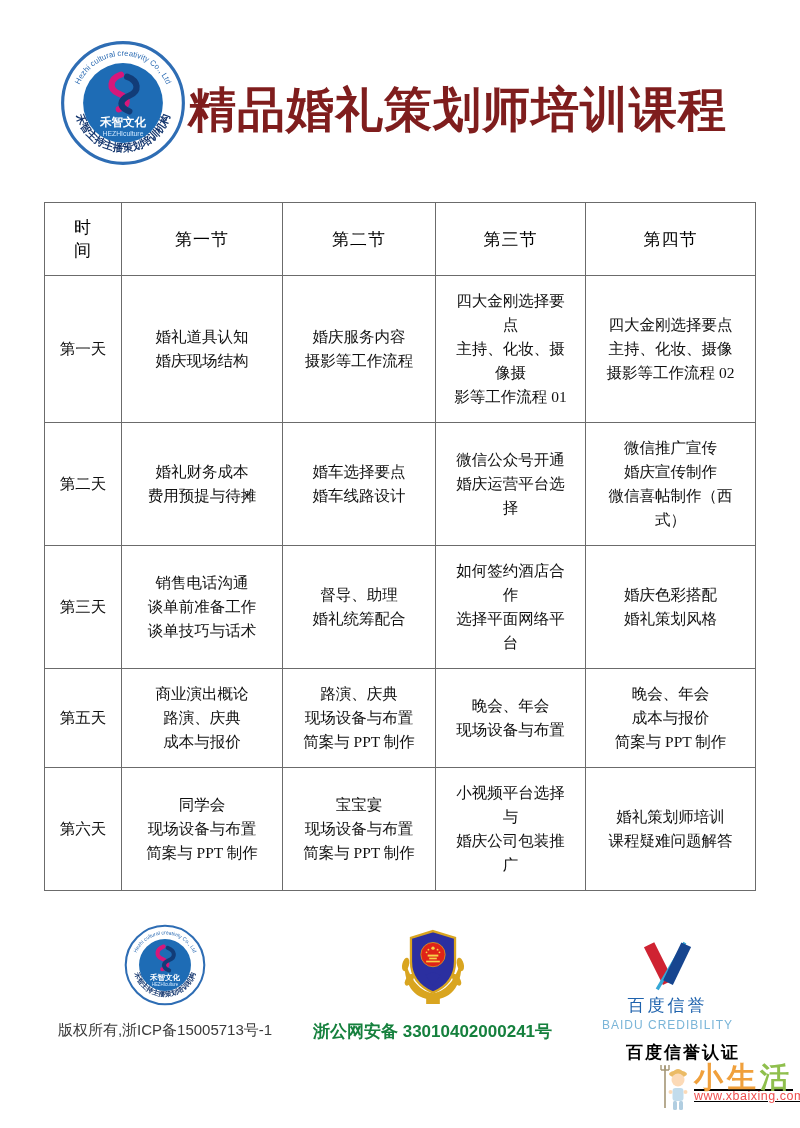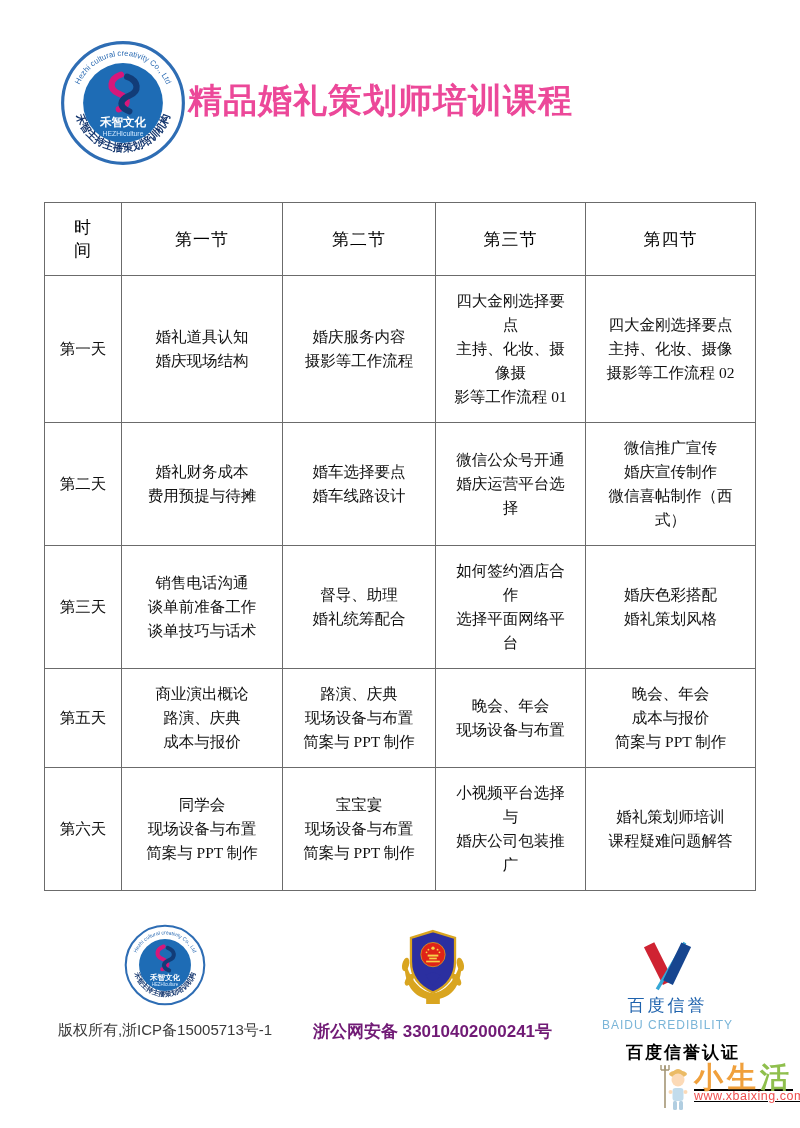--- a/index.html
+++ b/index.html
@@ -3,22 +3,22 @@
 <meta charset="utf-8">
 <style>
   * { margin:0; padding:0; box-sizing:border-box; }
   html,body { width:800px; height:1128px; }
   body { position:relative; background:#ffffff; overflow:hidden;
          font-family:"Liberation Serif", serif; color:#000; }
 
   
   .brand-logo { position:absolute; left:60px; top:40px; width:126px; height:126px; }
   .page-title { position:absolute; left:188px; top:78px; width:580px;
-                font-size:34px; font-weight:bold; letter-spacing:1px;
-                font-family:"Liberation Serif", serif; color:#ec4899; white-space:nowrap; }
+                font-size:48px; font-weight:bold; letter-spacing:1px;
+                font-family:"Liberation Serif", serif; color:#7f1d1d; white-space:nowrap; }
 
   
   .course-table { position:absolute; left:44px; top:202px; width:711px;
                   border-collapse:collapse; table-layout:fixed; }
   .course-table th, .course-table td {
       border:1px solid #6b6b6b; text-align:center; vertical-align:middle;
       white-space:pre-line; padding:13px; }
   .course-table th { height:64px; font-size:17px; font-weight:normal; letter-spacing:1px; }
   .course-table td { font-size:15.5px; line-height:1.55; color:#111; }
   .day-cell { vertical-align:top; padding-top:22px; font-size:16px; }
@@ -33,21 +33,21 @@
   .footer { position:absolute; left:40px; top:924px; width:720px;
             display:flex; justify-content:space-between; align-items:flex-start;
             font-family:"Liberation Sans", sans-serif; }
   .footer-col { display:flex; flex-direction:column; align-items:center; }
   .footer-col.left   { width:250px; }
   .footer-col.center { width:260px; }
   .footer-col.right  { width:185px; }
   .small-logo  { width:82px; height:82px; }
   .badge-svg   { width:76px; height:84px; }
   .copyright-text { margin-top:15px; font-size:15px; color:#3a3a3a; white-space:nowrap; }
-  .police-text    { margin-top:12px; font-size:17px; font-weight:bold; color:#701a75; white-space:nowrap; }
+  .police-text    { margin-top:12px; font-size:17px; font-weight:bold; color:#15803d; white-space:nowrap; }
   .baidu-v    { width:60px; height:54px; margin-top:14px; }
   .baidu-cn   { color:#1e62ad; font-size:17px; letter-spacing:3px; margin-top:2px; }
   .baidu-en   { color:#7ab5d8; font-size:12px; letter-spacing:1px; margin-top:1px; }
   .baidu-cert { color:#000; font-weight:bold; font-size:17px; letter-spacing:2px; margin-top:9px;margin-left:31px; }
 
   
   .watermark { position:absolute; left:660px; top:1062px; width:140px;
                display:flex; align-items:flex-start;text-decoration:underline; }
   .mascot { width:32px; height:52px; flex:0 0 auto; }
   .wm-text { margin-left:2px; font-family:"Liberation Sans", sans-serif; }

